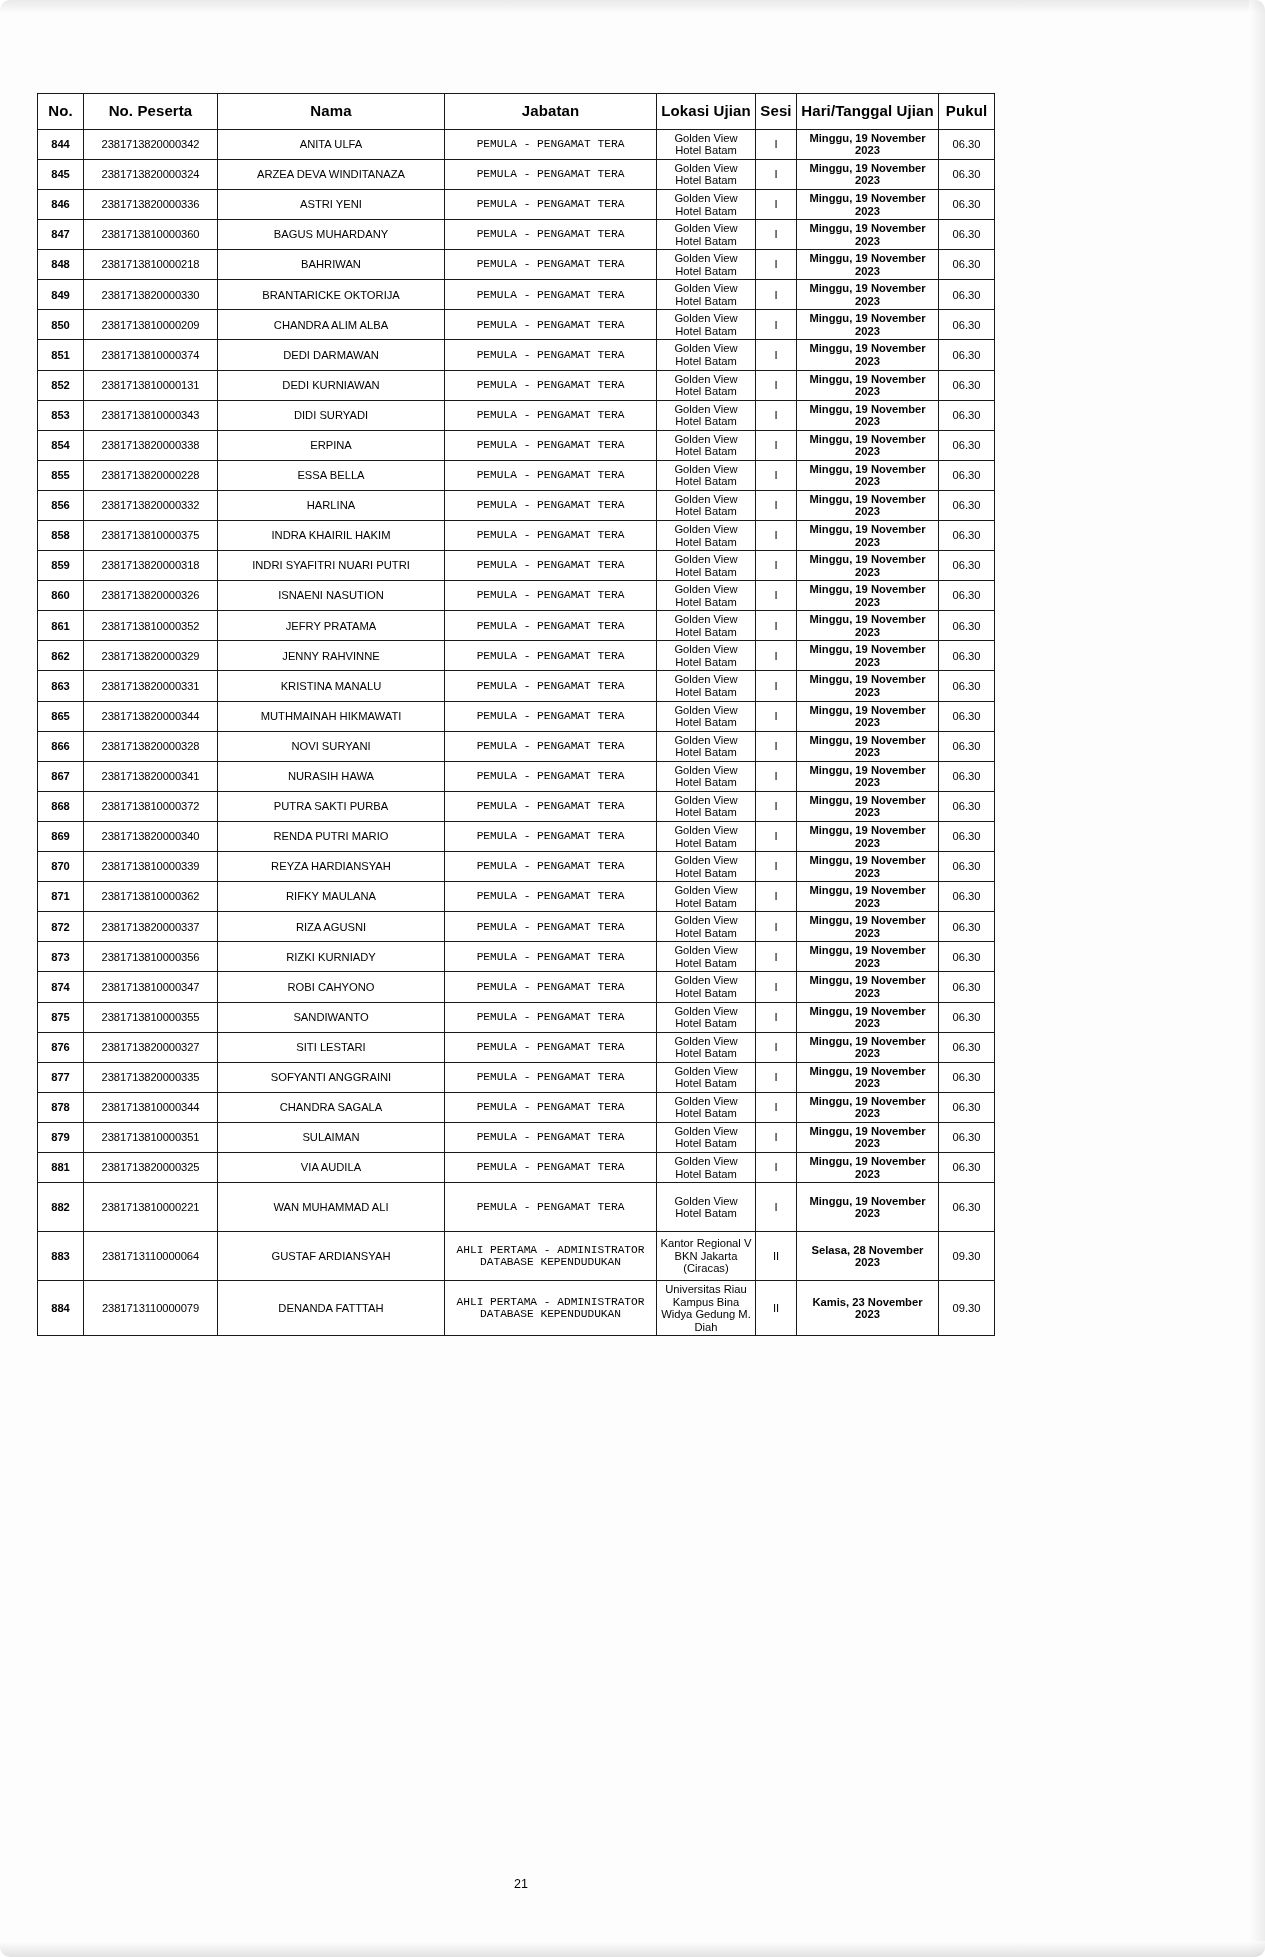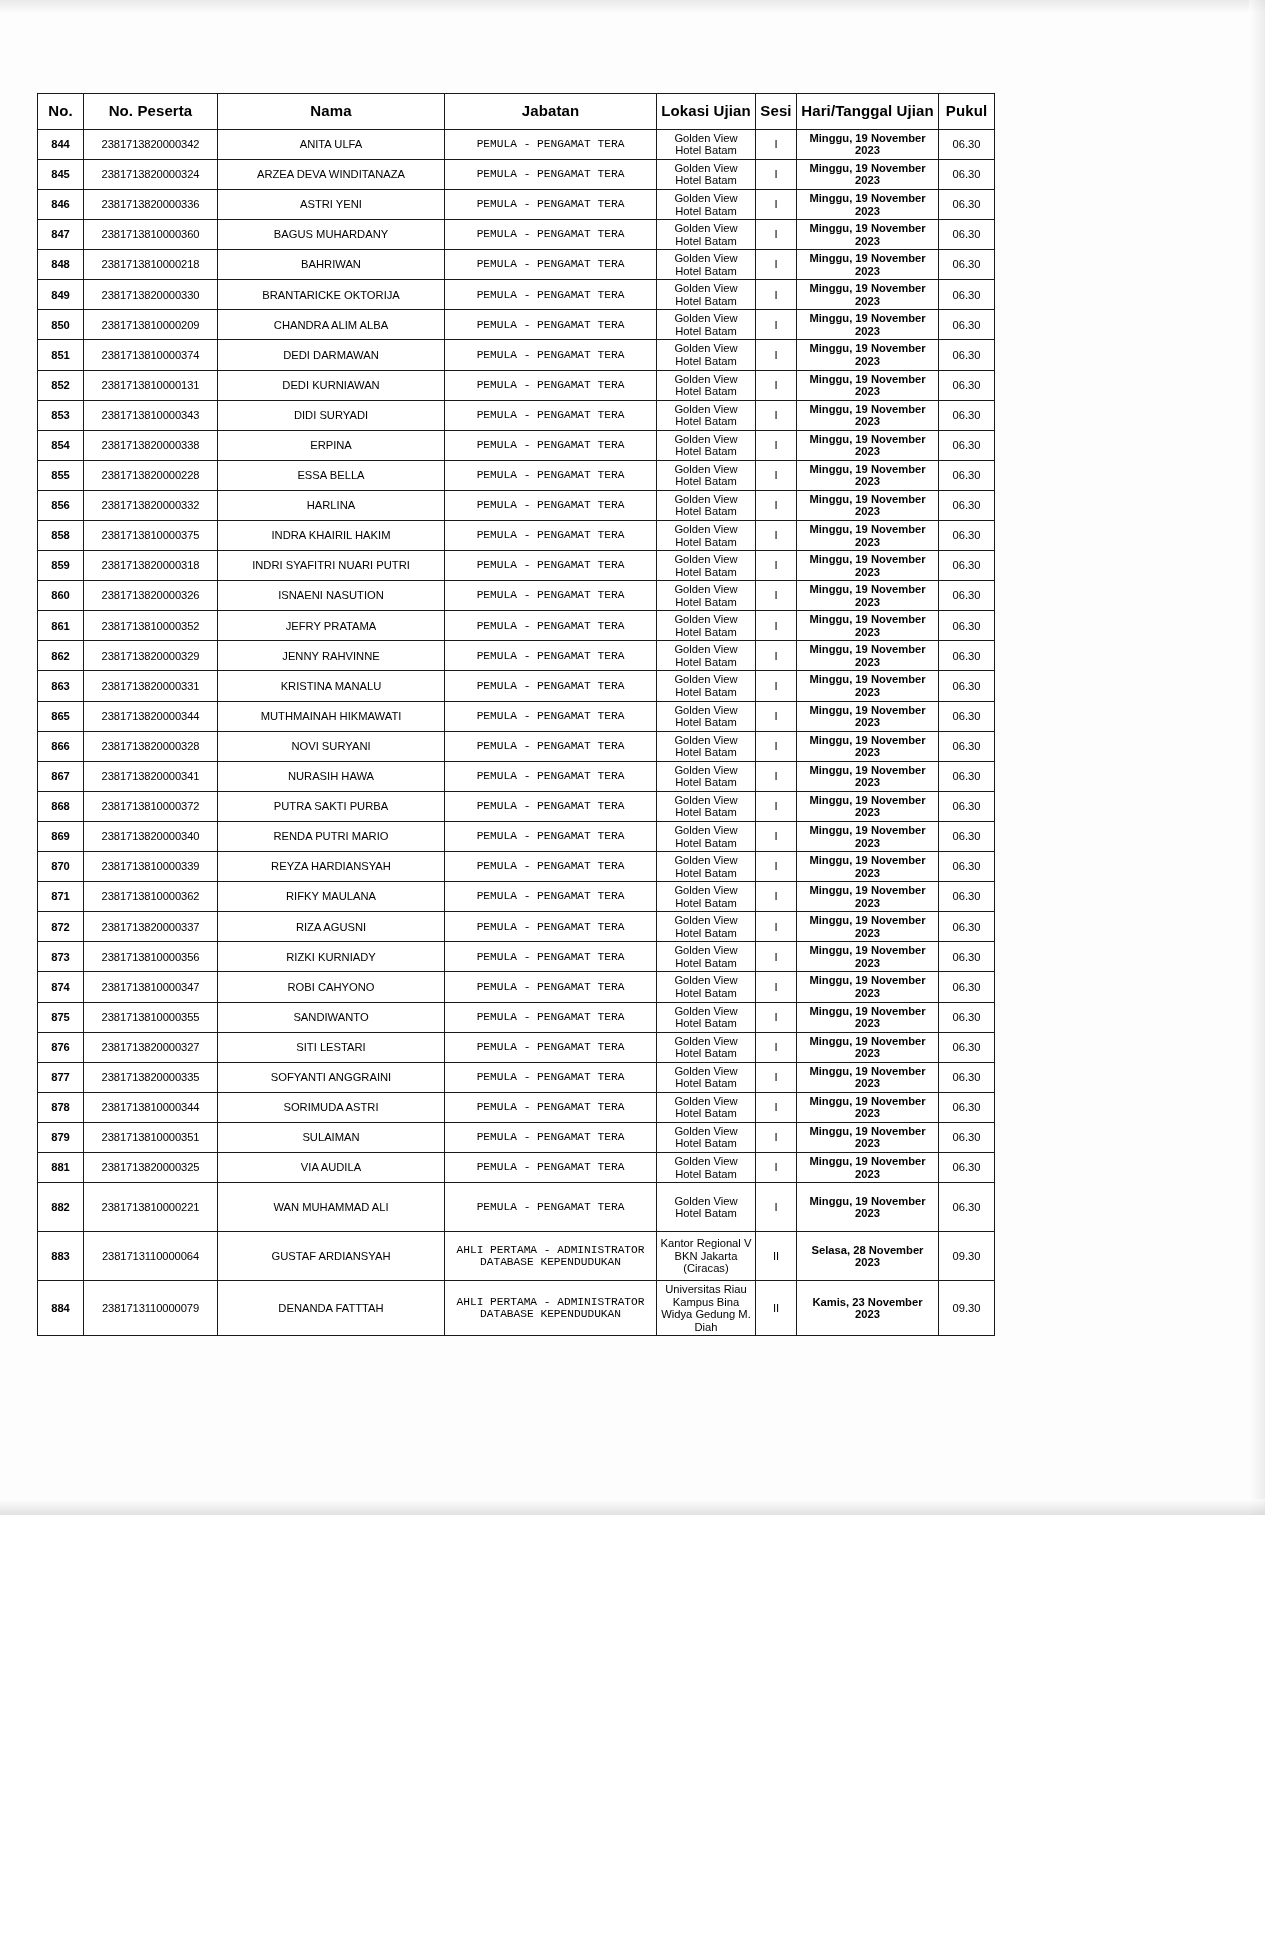--- a/index.html
+++ b/index.html
@@ -11,23 +11,24 @@
     width: 1265px;
     height: 1957px;
     font-family: "Liberation Sans", sans-serif;
     color: #000;
     position: relative;
   }
   .page {
     position: absolute;
     left: 0; top: 0;
     width: 1265px;
-    height: 1515px;
+    height: 1957px;
     background: #fdfdfd;
     overflow: hidden;
+    border-radius: 10px;
   }
   
   .scan-edge-top {
     position: absolute;
     left: 0; top: 0; width: 1265px; height: 14px;
     background: linear-gradient(to bottom, #d9d9d9, #ffffff);
     opacity: .55;
   }
   .scan-edge-bottom {
     position: absolute;
@@ -89,20 +90,21 @@
   tr.row-tall td { height: 44px; }
   tr.row-std td  { height: 24px; }
 
   .page-number {
     position: absolute;
     left: 0;
     top: 1877px;
     width: 1010px;
     text-align: center;
     font-size: 12.5px;
+    padding-left: 16px;
   }
 </style>
 </head>
 <body>
 
 <div class="page">
   <div class="scan-edge-top"></div>
   <div class="scan-edge-right"></div>
   <div class="scan-edge-bottom"></div>
 
@@ -447,21 +449,21 @@
             <td class="nama">SOFYANTI ANGGRAINI</td>
             <td class="jabatan">PEMULA - PENGAMAT TERA</td>
             <td class="lokasi">Golden View Hotel Batam</td>
             <td class="sesi">I</td>
             <td class="hari">Minggu, 19 November 2023</td>
             <td class="pukul">06.30</td>
           </tr>
           <tr class="row-std">
             <td class="no">878</td>
             <td class="peserta">2381713810000344</td>
-            <td class="nama">SORIMUDA ASTRI</td>
+            <td class="nama">CHANDRA SAGALA</td>
             <td class="jabatan">PEMULA - PENGAMAT TERA</td>
             <td class="lokasi">Golden View Hotel Batam</td>
             <td class="sesi">I</td>
             <td class="hari">Minggu, 19 November 2023</td>
             <td class="pukul">06.30</td>
           </tr>
           <tr class="row-std">
             <td class="no">879</td>
             <td class="peserta">2381713810000351</td>
             <td class="nama">SULAIMAN</td>

